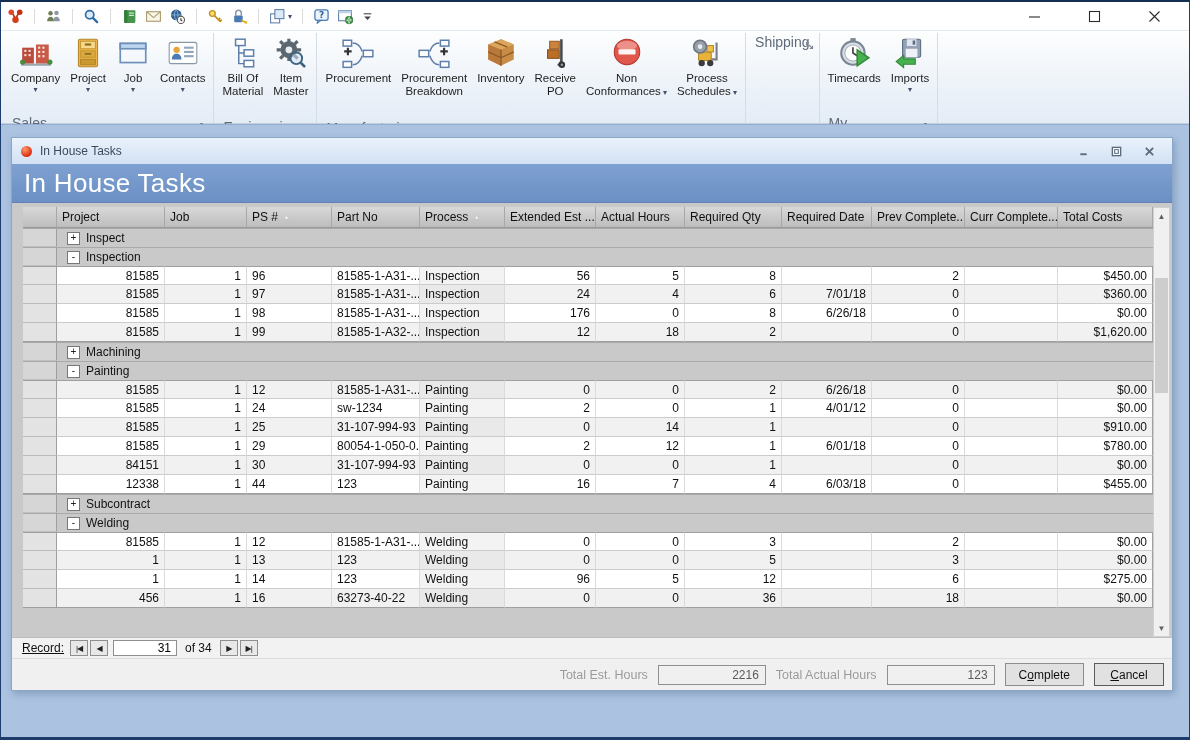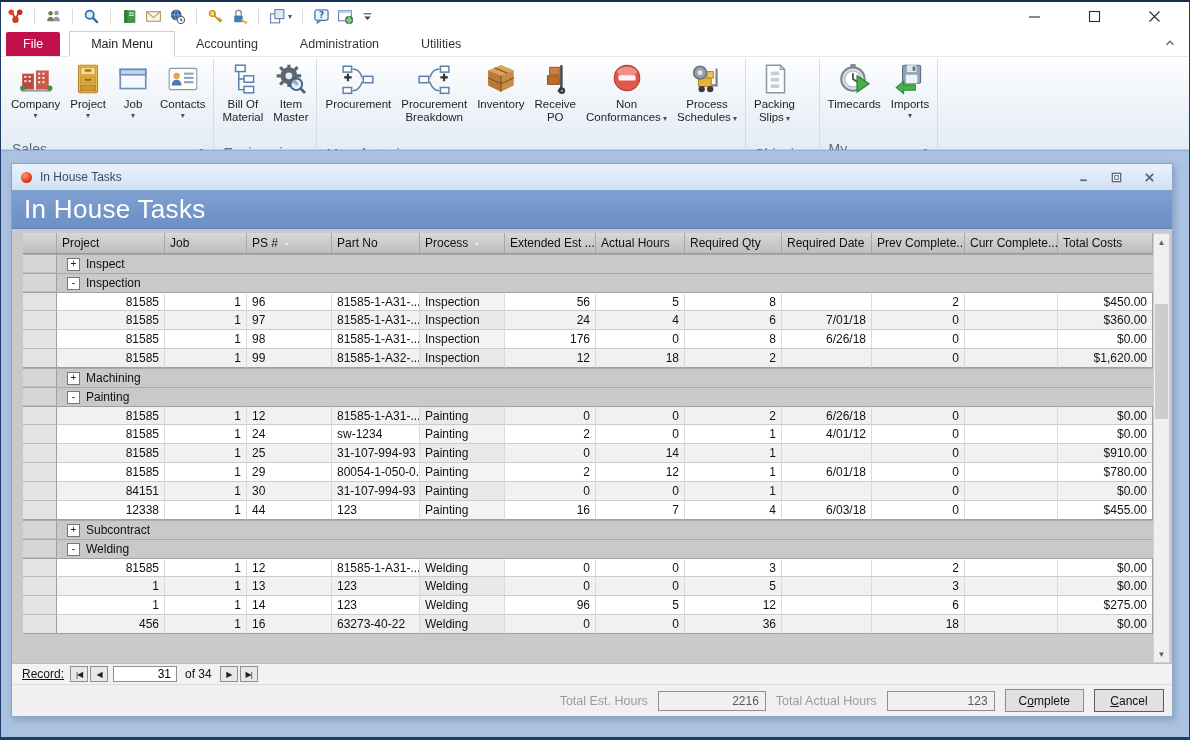--- a/index.html
+++ b/index.html
@@ -220,34 +220,20 @@
           </svg>
         </div>
         <div class="win-btn">
           <svg width="13" height="13" viewBox="0 0 13 13">
             <path d="M1.5 1.5l10 10M11.5 1.5l-10 10" stroke="#2b2b2b" stroke-width="1.1"></path>
           </svg>
         </div>
       </div>
   </div>
 
-  <div class="tabrow">
-    <div id="tabs" style="display:flex;align-items:flex-end;">
-        <div class="tab file">File</div>
-        <div class="tab active">Main Menu</div>
-        <div class="tab">Accounting</div>
-        <div class="tab">Administration</div>
-        <div class="tab">Utilities</div>
-      </div>
-    <span class="ribbon-collapse" id="ribbon-collapse">
-        <svg width="14" height="14" viewBox="0 0 14 14">
-          <path d="M3.5 8.8L7 5.2l3.5 3.6" fill="none" stroke="#666" stroke-width="1.3"></path>
-        </svg>
-      </span>
-  </div>
 
   <div class="ribbon" id="ribbon-groups">
       <section class="rib-group">
         <div class="rib-items">
           <div class="rib-item">
             <span class="ic"><svg width="34" height="34" viewBox="0 0 32 32">
                 <rect x="3" y="11" width="11" height="15" fill="#bb4a3c"></rect>
                 <rect x="16" y="8" width="12" height="18" fill="#ca5a48"></rect>
                 <rect x="5" y="13" width="2" height="2" fill="#f3e3d8"></rect>
                 <rect x="9" y="13" width="2" height="2" fill="#f3e3d8"></rect>
@@ -431,35 +417,20 @@
         </div>
         <div class="rib-caption">
           <span class="cap-label">Manufacturing</span>
           <span class="launcher"><svg width="10" height="10" viewBox="0 0 10 10">
               <path d="M1.5 4V1.5H4" fill="none" stroke="#7a8694" stroke-width="1.1"></path>
               <path d="M4 4l3.5 3.5M7.5 4.8v2.7H4.8" fill="none" stroke="#7a8694" stroke-width="1.1"></path>
             </svg></span>
         </div>
       </section>
       <section class="rib-group">
-        <div class="rib-items">
-          <div class="rib-item">
-            <span class="ic"><svg width="34" height="34" viewBox="0 0 32 32">
-                <path d="M8 3h13l4 4v22H8z" fill="#fdfdfd" stroke="#8a97a5" stroke-width="1.4"></path>
-                <path d="M21 3v4h4z" fill="#dde5ec" stroke="#8a97a5"></path>
-                <rect x="12" y="9" width="8" height="3.4" fill="#c2cedb"></rect>
-                <rect x="12" y="15" width="8" height="3.4" fill="#c2cedb"></rect>
-                <rect x="12" y="21" width="8" height="3.4" fill="#c2cedb"></rect>
-              </svg></span>
-            <div class="rib-label">
-              <div class="lline">Packing</div>
-              <div class="lline">Slips<span class="dd-inline"> ▾</span></div>
-            </div>
-          </div>
-        </div>
         <div class="rib-caption">
           <span class="cap-label">Shipping</span>
           <span class="launcher"><svg width="10" height="10" viewBox="0 0 10 10">
               <path d="M1.5 4V1.5H4" fill="none" stroke="#7a8694" stroke-width="1.1"></path>
               <path d="M4 4l3.5 3.5M7.5 4.8v2.7H4.8" fill="none" stroke="#7a8694" stroke-width="1.1"></path>
             </svg></span>
         </div>
       </section>
       <section class="rib-group">
         <div class="rib-items">

